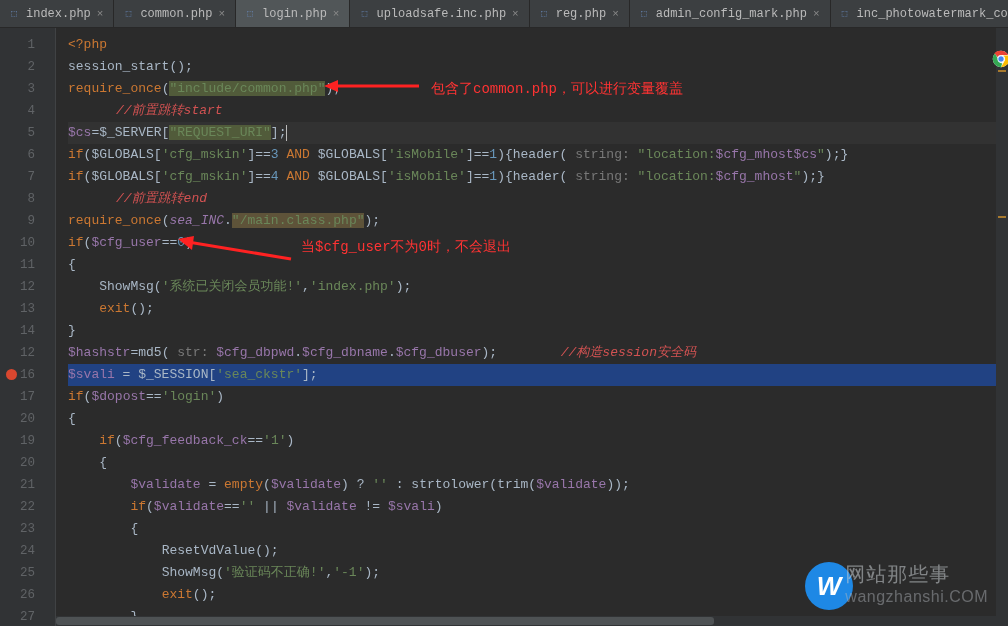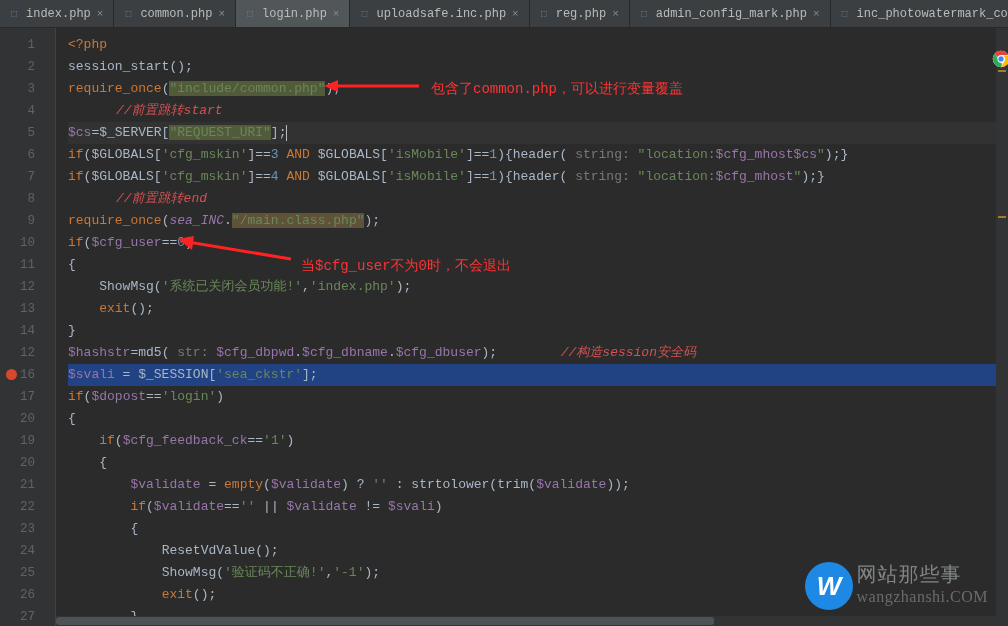--- a/index.html
+++ b/index.html
@@ -86,21 +86,21 @@
 }
 .watermark-logo {
   position: absolute; right: 155px; bottom: 16px;
   width: 48px; height: 48px; border-radius: 50%;
   background: #1e88e5; display: flex; align-items: center;
   justify-content: center; color: #fff; font-weight: bold;
   font-size: 26px; font-family: Arial, sans-serif; font-style: italic;
 }
 .watermark-text {
   position: absolute; right: 20px; bottom: 20px;
-  color: rgba(200,205,210,0.55); font-family: Liberation Serif, serif;
+  color: rgba(200,205,210,0.55); font-family: Liberation Sans, sans-serif;
   text-align: left;
 }
 .watermark-text .l1 { font-size: 20px; letter-spacing: 1px; }
 .watermark-text .l2 { font-size: 16px; letter-spacing: 0.5px; color: rgba(180,185,190,0.45); }
 .scrollbar-h {
   position: absolute; left: 56px; right: 12px; bottom: 0; height: 10px;
   background: #313335;
 }
 .scrollbar-h .thumb { position: absolute; left: 0; top: 1px; height: 8px; width: 70%; background: #4e5254; border-radius: 3px; }
 </style>
@@ -209,21 +209,21 @@
     <svg class="arrow" style="left:268px; top:48px;" width="100" height="20">
       <line x1="95" y1="10" x2="10" y2="10" stroke="#ff2222" stroke-width="3"></line>
       <polygon points="0,10 14,4 14,16" fill="#ff2222"></polygon>
     </svg>
     <div class="annotation" style="left:375px; top:50px;">包含了common.php，可以进行变量覆盖</div>
 
     <svg class="arrow" style="left:120px; top:206px;" width="120" height="30">
       <line x1="115" y1="25" x2="12" y2="8" stroke="#ff2222" stroke-width="3"></line>
       <polygon points="2,5 18,2 16,16" fill="#ff2222"></polygon>
     </svg>
-    <div class="annotation" style="left:245px; top:227px;">当$cfg_user不为0时，不会退出</div>
+    <div class="annotation" style="left:245px; top:208px;">当$cfg_user不为0时，不会退出</div>
   </div>
 </div>
 
 <div class="right-strip">
   <div class="mark" style="top:42px"></div>
   <div class="mark" style="top:188px"></div>
 </div>
 
 <svg class="chrome-icon" viewBox="0 0 24 24">
   <circle cx="12" cy="12" r="11" fill="#fff"></circle>

